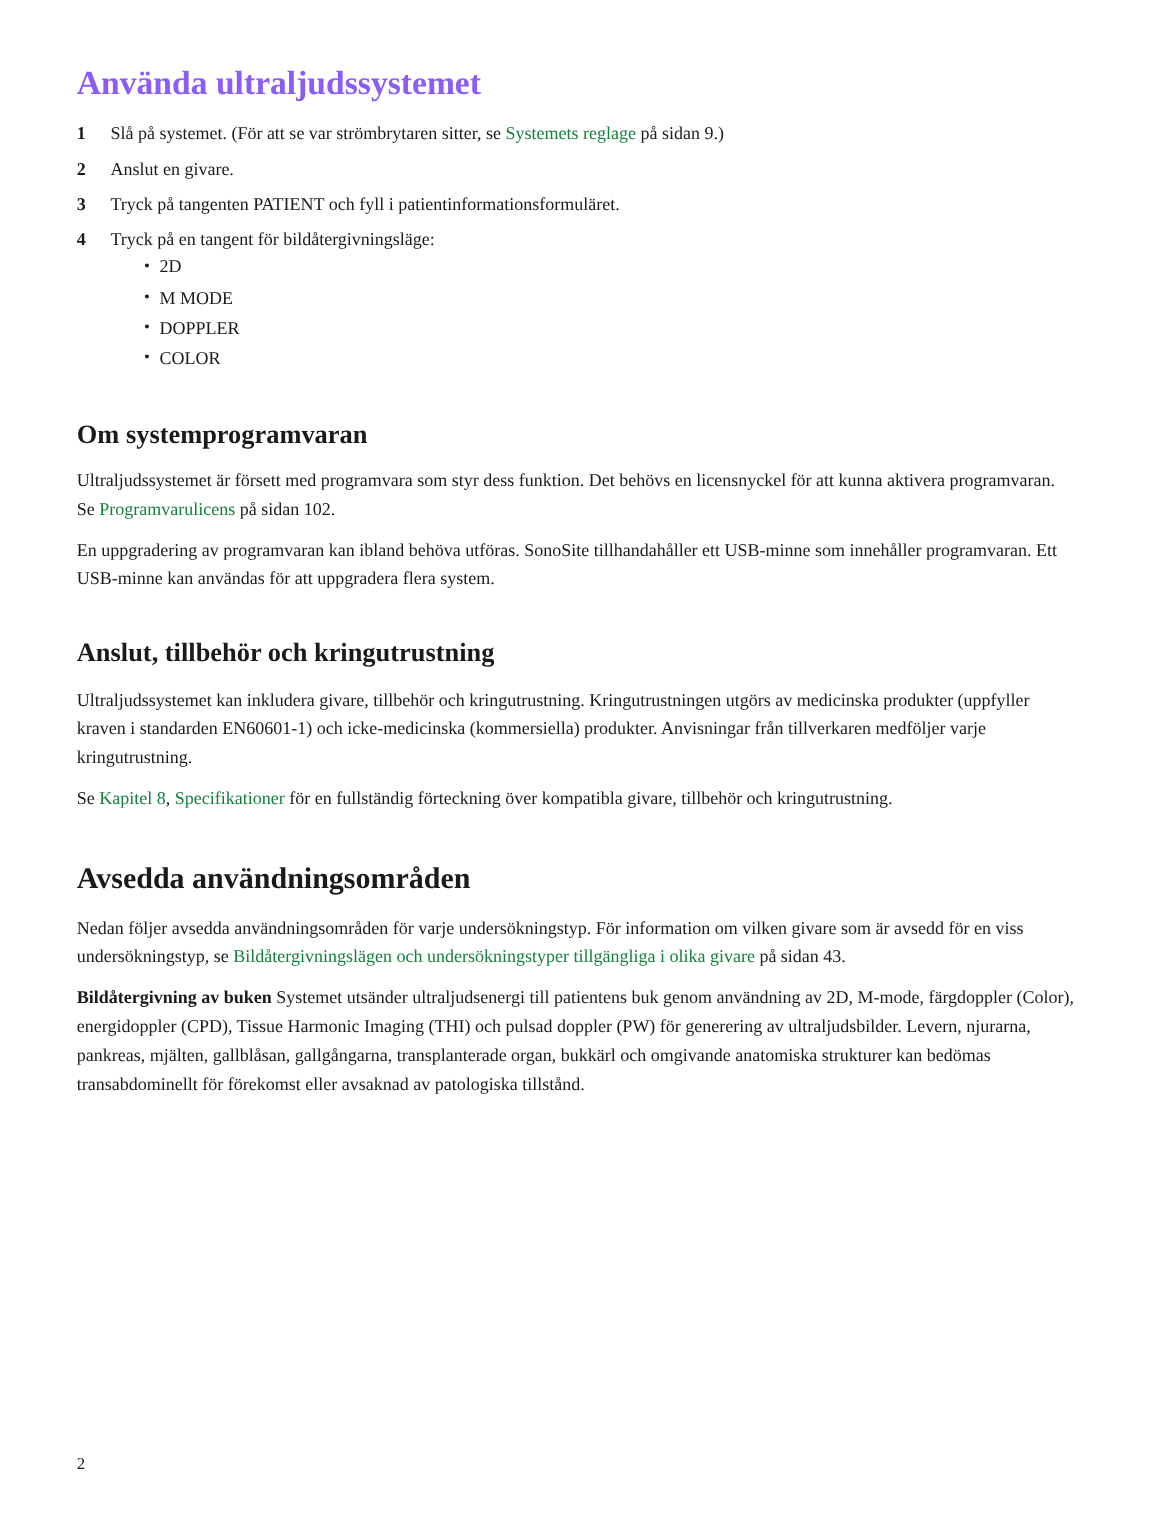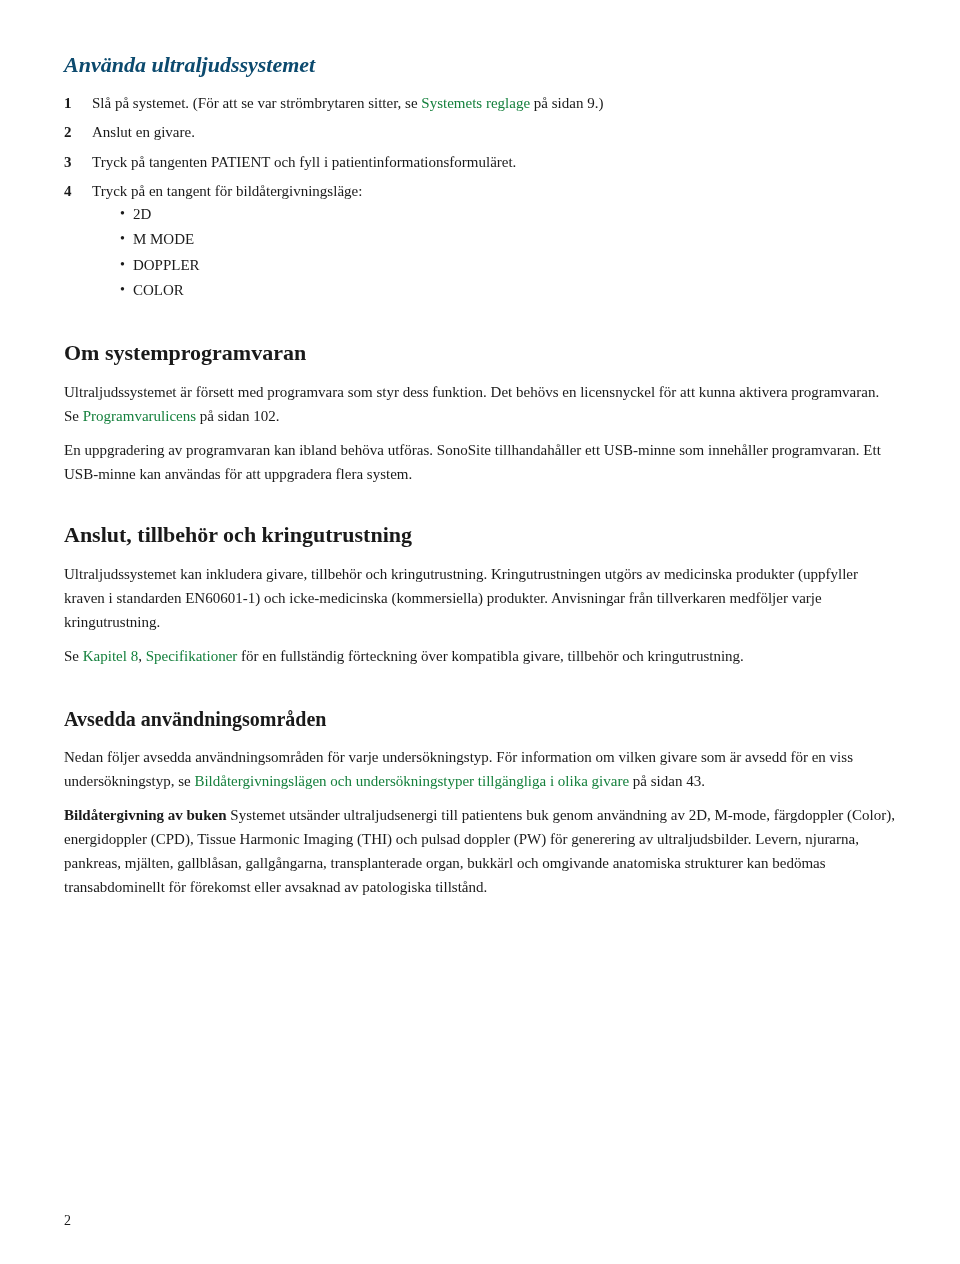--- a/index.html
+++ b/index.html
@@ -16,25 +16,24 @@
 
     .page-number {
       position: fixed;
       bottom: 32px;
       left: 64px;
       font-size: 14px;
       color: #1a1a1a;
     }
 
     h1.section-title {
-      font-size: 22px;
+      font-size: 28px;
       font-weight: bold;
       margin-bottom: 10px;
-      color: #0c4a6e;
-      font-style: italic;
+      color: #8b5cf6;
     }
 
     .numbered-list {
       list-style: none;
       margin-bottom: 14px;
     }
 
     .numbered-list li {
       display: flex;
       gap: 12px;
@@ -79,21 +78,21 @@
       font-family: Liberation Serif, serif;
     }
 
     .body-paragraph {
       font-size: 15px;
       margin-bottom: 10px;
       line-height: 1.6;
     }
 
     h3.sub-heading {
-      font-size: 20px;
+      font-size: 25px;
       font-weight: bold;
       color: #1a1a1a;
       margin-top: 36px;
       margin-bottom: 10px;
     }
 
     .bold-inline {
       font-weight: bold;
     }
   </style>

